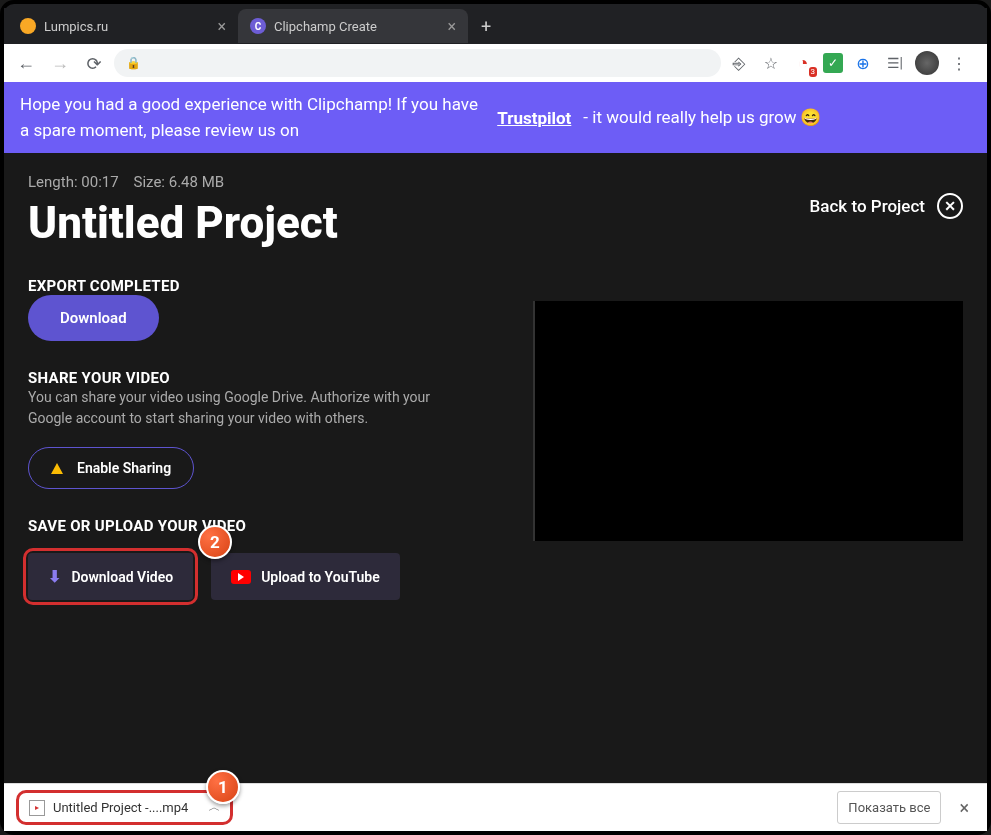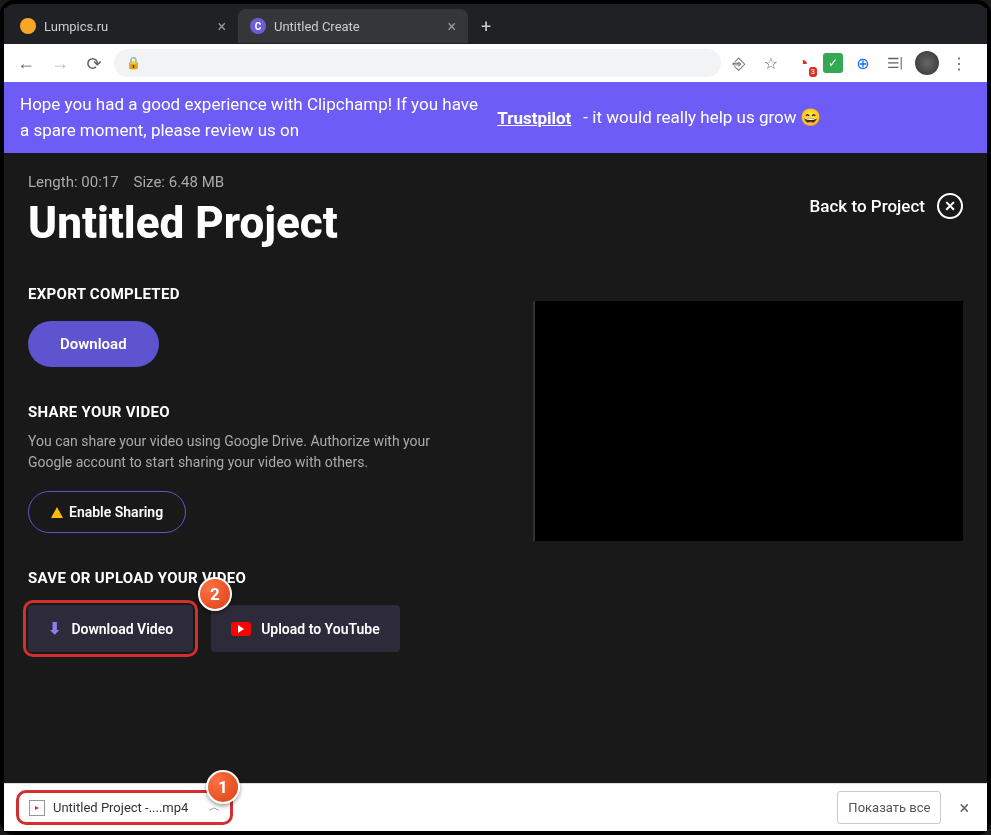--- a/index.html
+++ b/index.html
@@ -34,24 +34,24 @@
 .banner{background:#6d5df6;color:#fff;padding:10px 16px;font-size:17px;display:flex;align-items:center;gap:6px}
 .banner-left{flex:1.2;line-height:1.5}
 .banner-link{text-decoration:underline;font-weight:bold;margin:0 6px}
 .banner-right{flex:1;line-height:1.5}
 .page{flex:1;background:#191919;color:#fff;padding:20px 24px;position:relative}
 .back-row{position:absolute;top:40px;right:24px;display:flex;align-items:center;gap:12px}
 .back-txt{font-size:17px;font-weight:500}
 .back-x{width:26px;height:26px;border:2.5px solid #fff;border-radius:50%;display:flex;align-items:center;justify-content:center;font-size:14px;font-weight:bold}
 .meta{color:#aaa;font-size:15px;}
 .title{font-size:44px;font-weight:800;margin-top:6px}
-.section-label{font-size:15px;font-weight:700;margin-top:36px;letter-spacing:0.3px}
-.dl-btn{background:#5e54d0;color:#fff;border:none;border-radius:28px;padding:14px 32px;font-size:15px;font-weight:600;margin-top:18px;cursor:pointer}
-.share-desc{color:#aaa;font-size:14px;margin-top:10px;max-width:420px;line-height:1.5}
-.enable-btn{background:transparent;border:1.5px solid #5e54d0;color:#fff;border-radius:28px;padding:12px 22px;font-size:14px;font-weight:600;margin-top:18px;display:inline-flex;align-items:center;gap:6px;cursor:pointer}
+.section-label{font-size:15px;font-weight:700;margin-top:28px;letter-spacing:0.3px}
+.dl-btn{background:#5e54d0;color:#fff;border:none;border-radius:28px;padding:14px 32px;font-size:15px;font-weight:600;cursor:pointer}
+.share-desc{color:#aaa;font-size:14px;max-width:420px;line-height:1.5}
+.enable-btn{background:transparent;border:1.5px solid #5e54d0;color:#fff;border-radius:28px;padding:12px 22px;font-size:14px;font-weight:600;margin-top:18px;display:inline-flex;align-items:center;gap:14px;cursor:pointer}
 .gdrive-ico{width:0;height:0;border-left:6px solid transparent;border-right:6px solid transparent;border-bottom:11px solid #fbbc04;position:relative}
 .preview-box{position:absolute;top:148px;right:24px;width:430px;height:240px;background:#000;border-left:2px solid #333}
 .action-row{display:flex;gap:18px;margin-top:18px;position:relative}
 .action-btn{background:#2d2a3a;color:#fff;border:none;border-radius:4px;padding:14px 20px;font-size:14px;font-weight:600;display:inline-flex;align-items:center;gap:10px;cursor:pointer}
 .dl-ico{color:#8b7cf0;font-size:16px}
 .yt-ico{width:20px;height:14px;background:#ff0000;border-radius:3px;display:flex;align-items:center;justify-content:center}
 .yt-tri{width:0;height:0;border-left:6px solid #fff;border-top:4px solid transparent;border-bottom:4px solid transparent}
 .highlight-box{border:3px solid #d32f2f;border-radius:10px;padding:2px;margin:-5px}
 .num-badge{position:absolute;width:34px;height:34px;background:radial-gradient(circle at 30% 30%,#ff7043,#d84315);border-radius:50%;color:#fff;display:flex;align-items:center;justify-content:center;font-size:17px;font-weight:bold;border:2px solid #fff;box-shadow:0 2px 4px rgba(0,0,0,0.4);z-index:10}
 .badge2{top:-28px;left:170px}
@@ -75,21 +75,21 @@
   </div>
 
   <div class="tabs-row" style="margin-top:-36px;padding-right:160px">
     <div class="tab">
       <div class="tab-favicon lumpics-fav"></div>
       <span>Lumpics.ru</span>
       <span class="tab-close">×</span>
     </div>
     <div class="tab active">
       <div class="tab-favicon clipchamp-fav">C</div>
-      <span>Untitled Create</span>
+      <span>Clipchamp Create</span>
       <span class="tab-close">×</span>
     </div>
     <div class="newtab">+</div>
   </div>
 
   <div class="toolbar">
     <div class="tb-btn">←</div>
     <div class="tb-btn" style="color:#bbb">→</div>
     <div class="tb-btn">⟳</div>
     <div class="address-bar">

